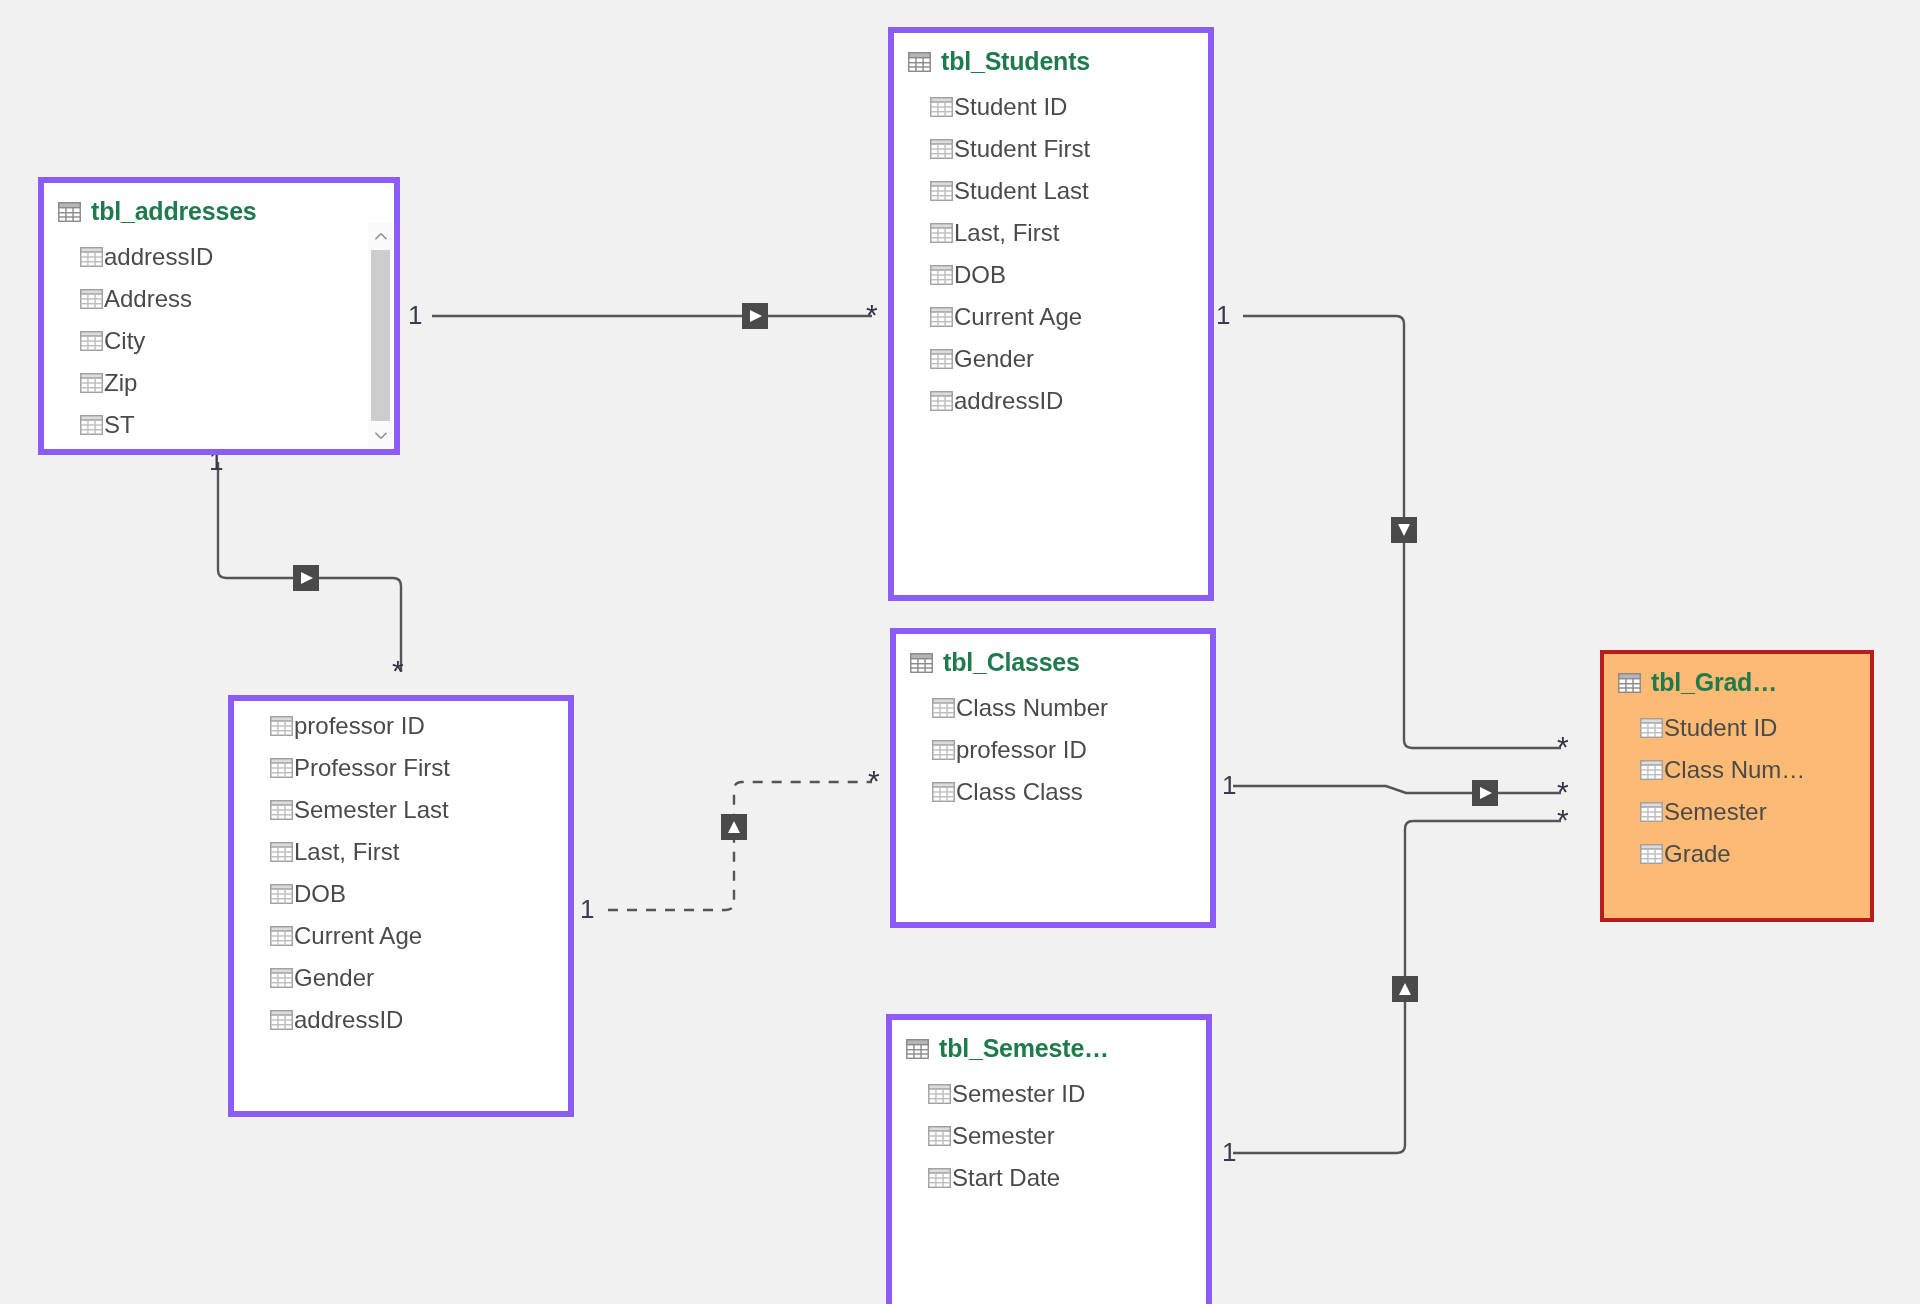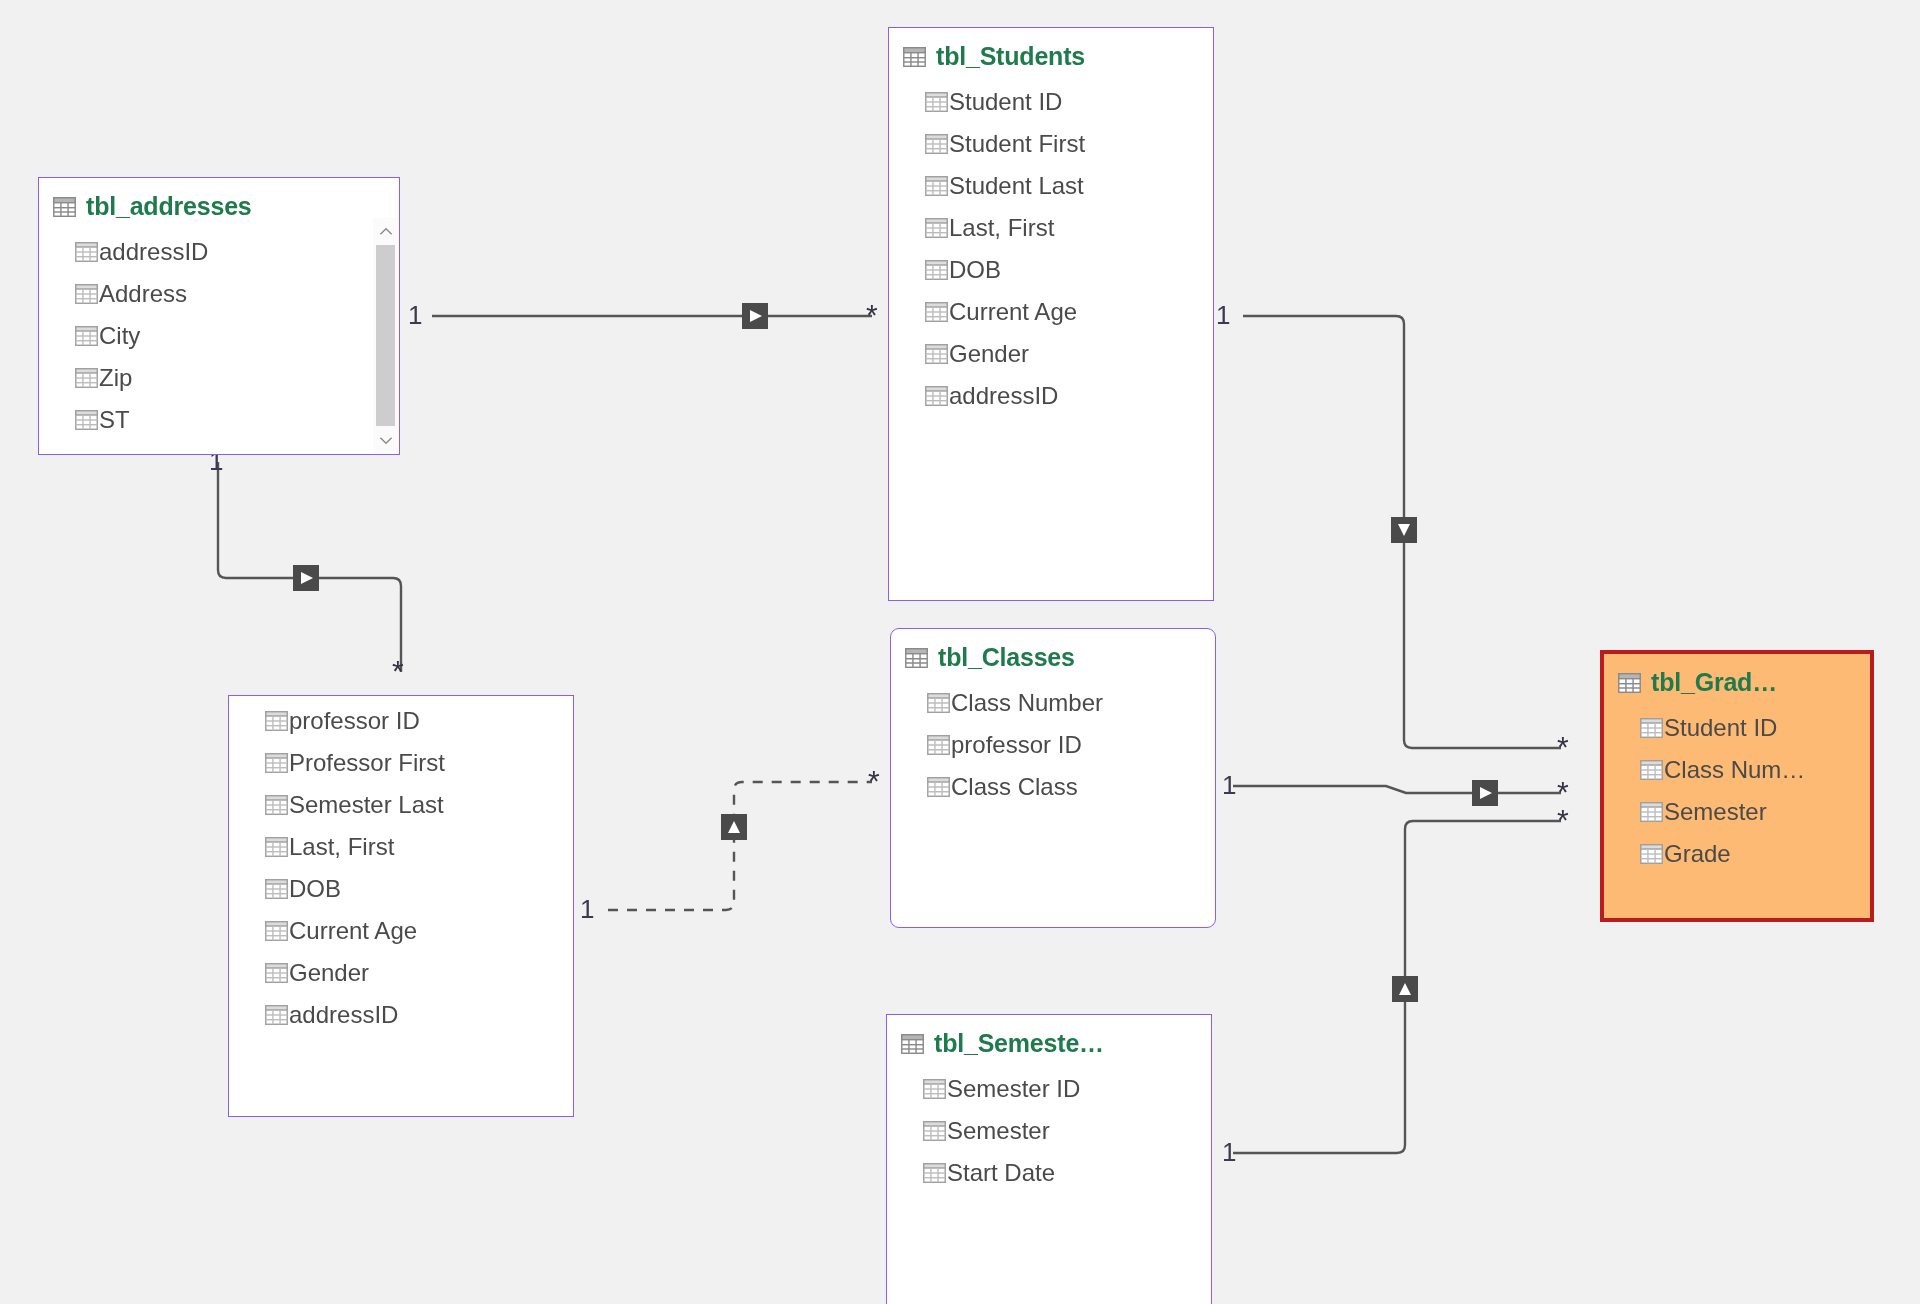--- a/index.html
+++ b/index.html
@@ -13,21 +13,21 @@
     height: 1304px;
     background: #f1f1f1;
     font-family: "Liberation Sans", sans-serif;
     overflow: hidden;
   }
 
   
   .tbl {
     position: absolute;
     background: #ffffff;
-    border: 1px solid #8b5cf6;
+    border: 6px solid #8b5cf6;
     box-sizing: border-box;
     overflow: hidden;
   }
   .tbl.selected {
     border: 4px solid #b91c1c;
     background: #fdba74;
   }
   .tbl-header {
     display: flex;
     align-items: center;
@@ -507,21 +507,21 @@
               <line x1="10.5" y1="3.5" x2="10.5" y2="13.5" stroke="#bdbdbd"></line>
               <line x1="0.5" y1="7" x2="15.5" y2="7" stroke="#bdbdbd"></line>
               <line x1="0.5" y1="10.3" x2="15.5" y2="10.3" stroke="#bdbdbd"></line>
             </svg>
         </span>
         <span class="field-label">addressID</span>
       </div>
     </div>
   </div>
 
-  <div class="tbl" id="card-tbl_Classes" style="left:890px; top:628px; width:326px; height:300px;border-radius:9px;">
+  <div class="tbl" id="card-tbl_Classes" style="left:890px; top:628px; width:326px; height:300px;">
     <div class="tbl-header">
       <span class="ico-table">
         <svg viewBox="0 0 16 14" width="23" height="20">
           <rect x="0.5" y="0.5" width="15" height="13" fill="#ffffff" stroke="#8a8a8a"></rect>
           <rect x="0.5" y="0.5" width="15" height="3.5" fill="#b5b5b5" stroke="#8a8a8a"></rect>
           <line x1="5.5" y1="4" x2="5.5" y2="13.5" stroke="#8a8a8a"></line>
           <line x1="10.5" y1="4" x2="10.5" y2="13.5" stroke="#8a8a8a"></line>
           <line x1="0.5" y1="7.5" x2="15.5" y2="7.5" stroke="#8a8a8a"></line>
           <line x1="0.5" y1="10.5" x2="15.5" y2="10.5" stroke="#8a8a8a"></line>
         </svg>

